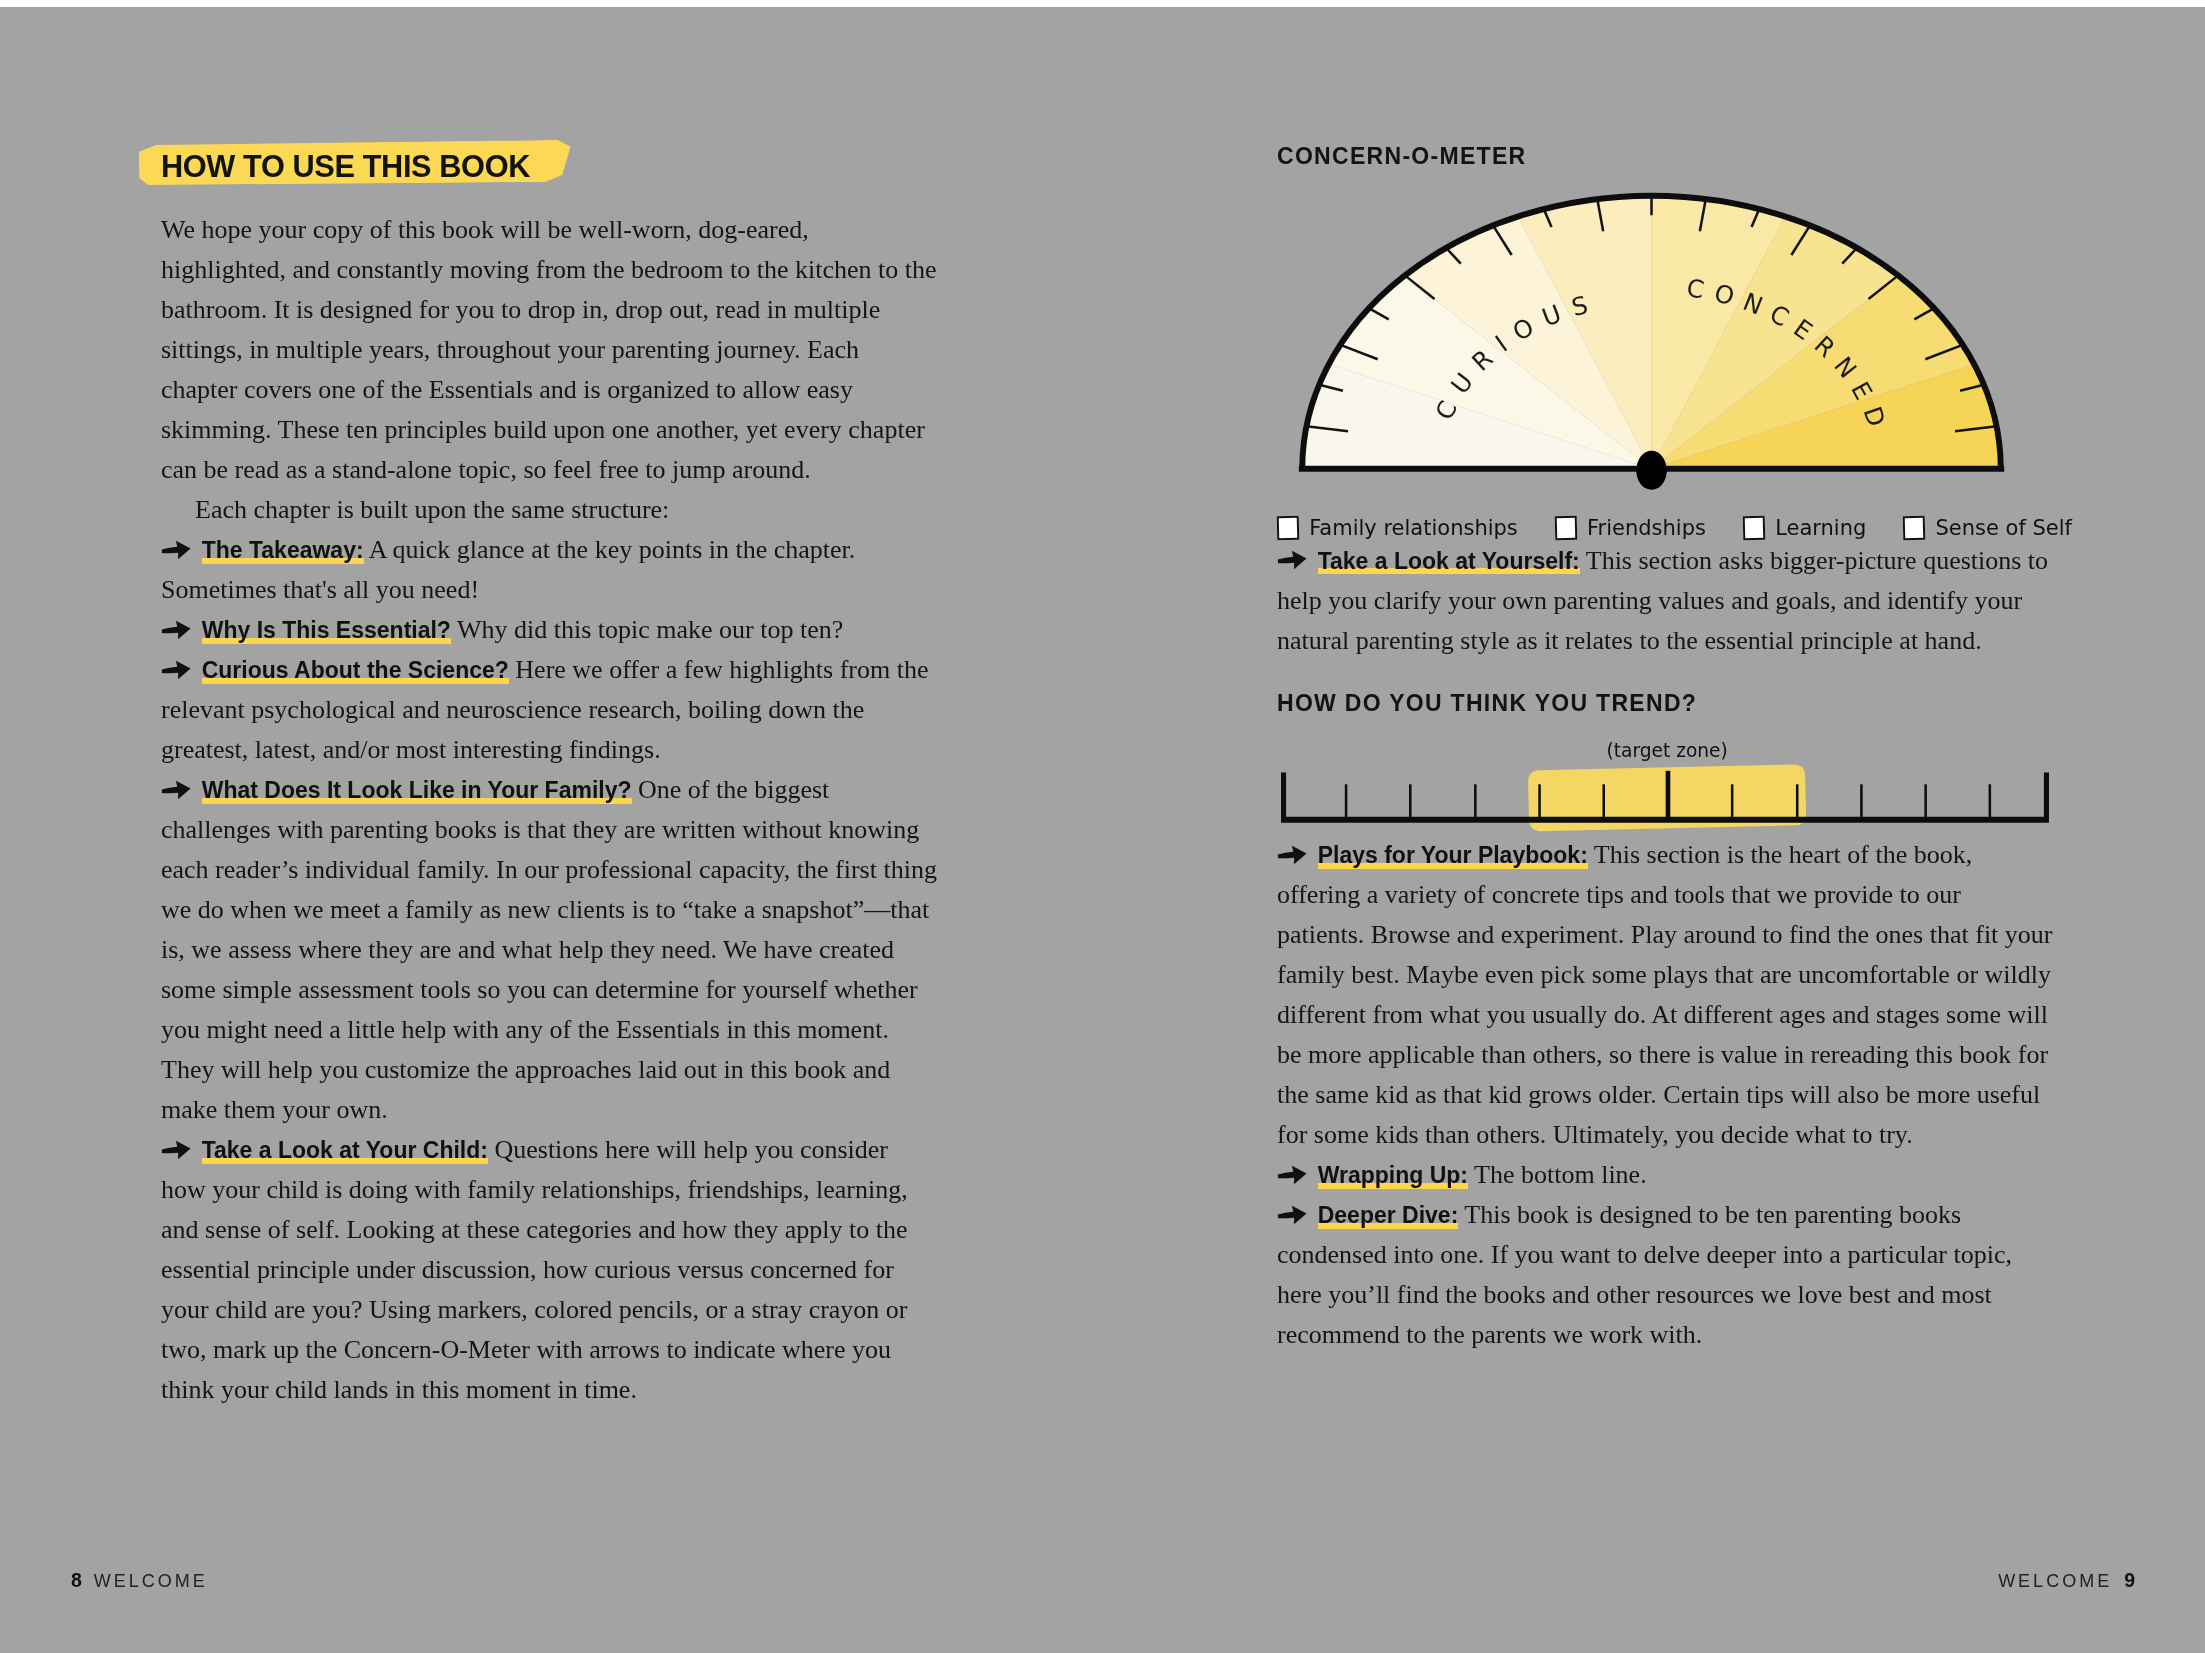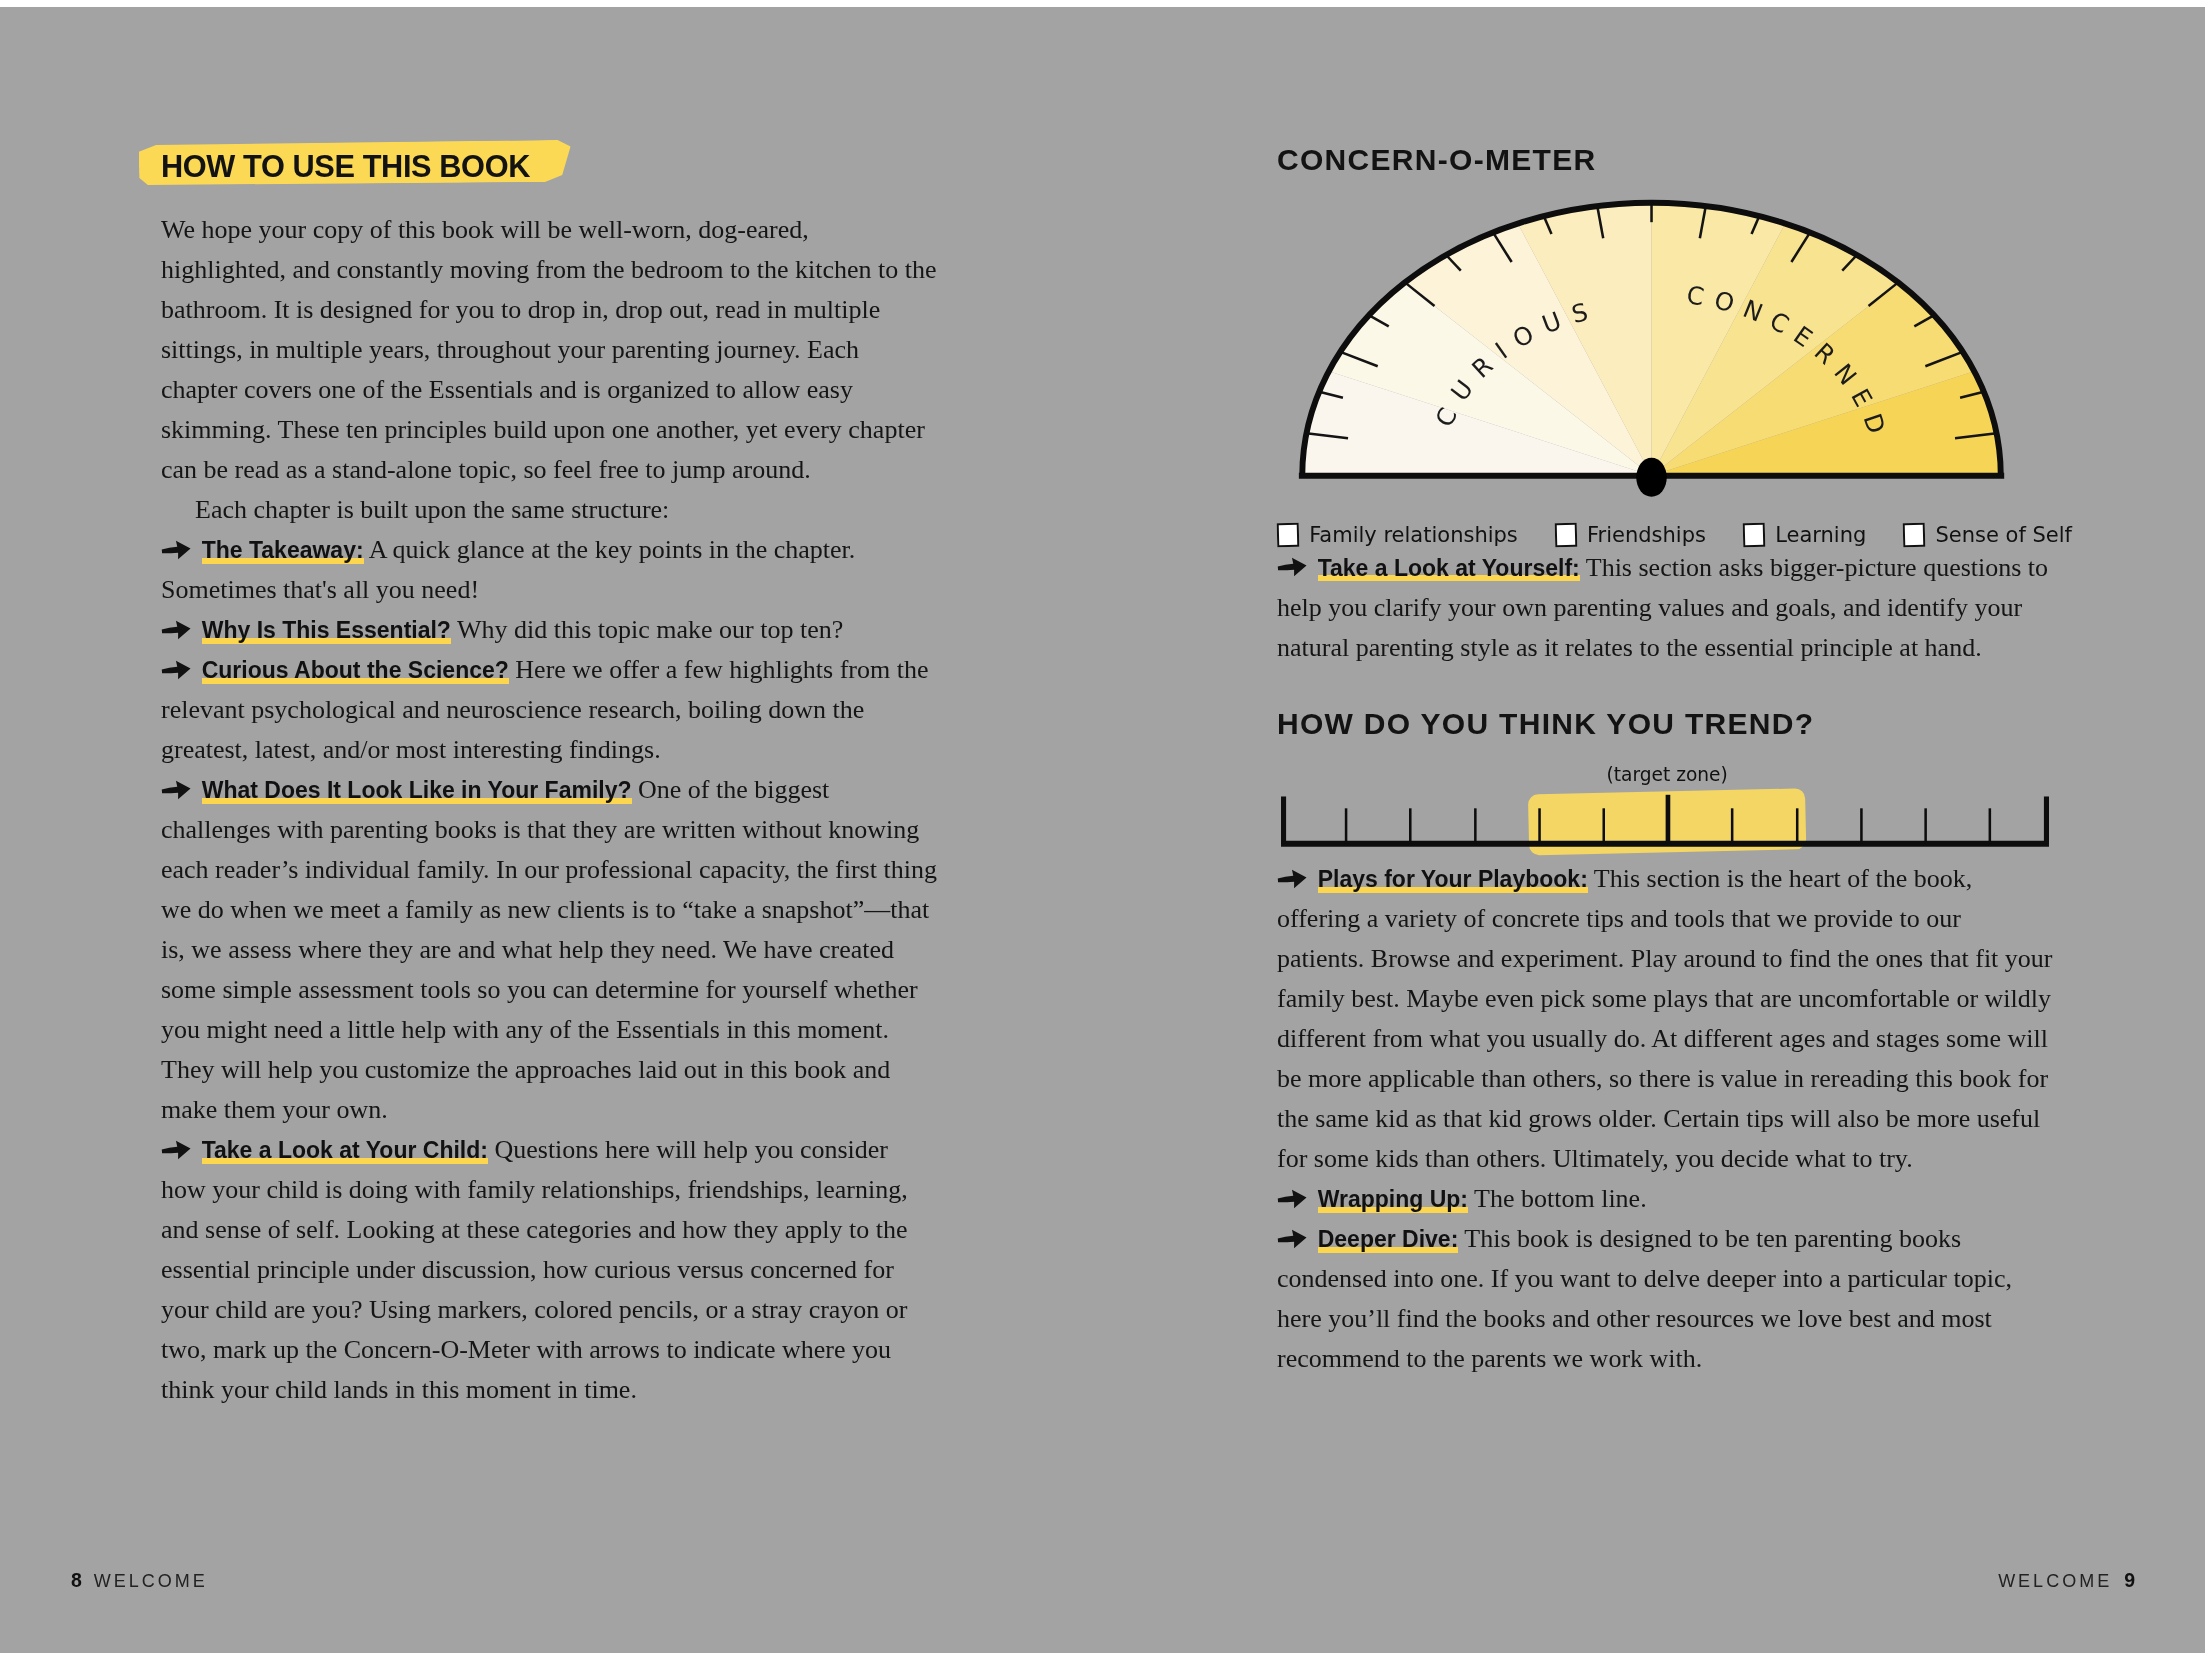--- a/index.html
+++ b/index.html
@@ -13,21 +13,21 @@
   .page.right .col{margin:136px 0 0 174px;width:776px;}
 
   
   .chapter-title-wrap{position:relative;display:inline-block;margin:5.1px 0 0 0;}
   .chapter-title{position:relative;z-index:2;font-family:"Liberation Sans",sans-serif;
       font-weight:800;font-size:32px;letter-spacing:-0.4px;color:#131313;
       transform:scaleX(.96);transform-origin:left;white-space:nowrap;}
   .marker{position:absolute;z-index:1;left:-22px;right:-25.4px;top:-6px;height:42px;
       background:#FBD954;transform:rotate(-0.6deg);
       clip-path:polygon(0% 18%,4% 2%,97% 0%,100% 16%,98% 84%,94% 100%,2% 97%,0% 80%);}
-  .subhead{font-family:"Liberation Sans",sans-serif;font-weight:800;font-size:30px;
+  .subhead{font-family:"Liberation Sans",sans-serif;font-weight:800;font-size:23px;
       letter-spacing:1.3px;color:#131313;white-space:nowrap;}
 
   
   p.body{font-size:26px;line-height:40px;margin:0;text-align:left;}
   p.intro{margin-top:25.4px;}
   p.indent{text-indent:34px;margin-top:0;}
   .item{margin-top:19.5px;}
   .plabel{font-family:"Liberation Sans",sans-serif;font-weight:700;font-size:23px;
       color:#111;padding-bottom:0.8px;
       background-image:linear-gradient(#FCD64F,#FCD64F);
@@ -37,21 +37,21 @@
   .arrow path{fill:#111;}
 
   
   .gauge-svg{display:block;margin:12px 0 0 10.2px;}
   .cbox-row{display:flex;align-items:center;gap:37px;margin-top:15.3px;
       font-family:"DejaVu Sans",sans-serif;font-size:21px;color:#111;white-space:nowrap;}
   .cbox-item{display:flex;align-items:center;}
   .cbox{display:inline-block;width:18px;height:20.4px;border:2.5px solid #111;
       margin-right:10.2px;transform:rotate(-1.5deg);background:#fff;}
 
-  .trend-head{margin-top:39px;}
+  .trend-head{margin-top:29px;}
   .ruler-svg{display:block;margin-top:20.4px;}
 
   
   .footer{position:absolute;top:1562px;font-family:Liberation Sans, sans-serif;
       font-size:18px;color:#222;letter-spacing:3px;white-space:nowrap;}
   .footer .pn{font-weight:800;font-size:19.5px;letter-spacing:0;color:#111;}
   .footer.fl{left:71px;}
   .footer.fr{right:71px;text-align:left;}
   .footer .gap{display:inline-block;width:12px;}
 

